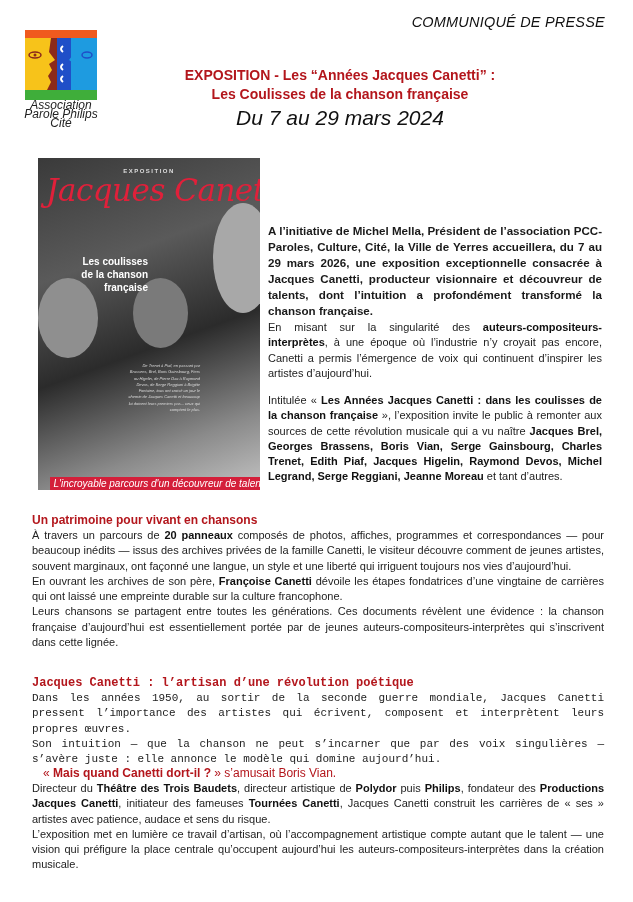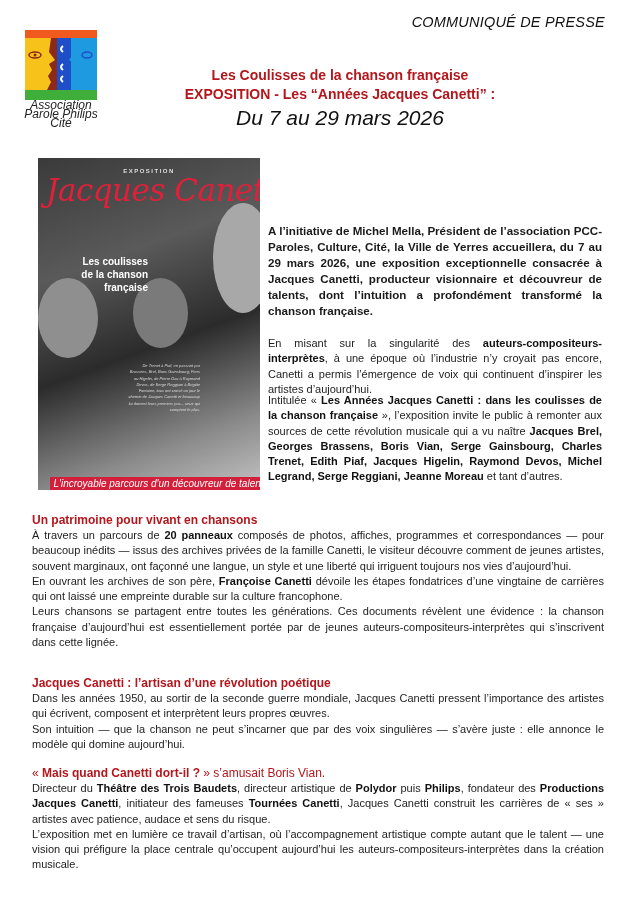--- a/index.html
+++ b/index.html
@@ -14,25 +14,25 @@
   .poster { left: 38px; top: 158px; width: 222px; height: 340px; background: linear-gradient(160deg, #3a3a3a 0%, #5a5a5a 30%, #2b2b2b 55%, #8a8a8a 80%, #c9c9c9 100%); overflow: hidden; }
   .poster .expo { position: absolute; left: 0; width: 100%; top: 10px; text-align: center; font-size: 6px; letter-spacing: 1.5px; color: #ddd; font-weight: bold; }
   .poster .name { position: absolute; left: 8px; top: 14px; font-family: "DejaVu Serif", serif; font-style: italic; font-size: 31px; color: #e0203a; letter-spacing: -0.5px; white-space: nowrap; }
   .poster .sub { position: absolute; left: 30px; top: 58px; width: 80px; text-align: right; color: #fff; font-weight: bold; font-size: 10px; line-height: 13px; margin-top: 39px; }
   .poster .face { position: absolute; border-radius: 50%; background: #b5b5b5; }
   .poster .quote { position: absolute; left: 90px; top: 205px; width: 72px; text-align: right; color: #ddd; font-size: 4px; line-height: 6.3px; font-style: italic; }
   .poster .banner { position: absolute; left: 12px; bottom: 8px; width: 100%; height: 13px; background: #d41f3a; color: #fff; font-style: italic; font-size: 10px; line-height: 13px; text-align: center; white-space: nowrap; }
   .poster .white-bottom { position: absolute; left:0; bottom:0; width:100%; height:8px; background:#fff; }
   .intro { left: 268px; top: 223px; width: 334px; font-weight: bold; font-size: 11.6px; line-height: 16px; text-align: justify; color: #1a1a1a; }
   .para { font-size: 11px; line-height: 15.3px; text-align: justify; color: #222; }
-  .p2 { left: 268px; top: 336px; width: 334px; }
+  .p2 { left: 268px; top: 320px; width: 334px; }
   .p3 { left: 268px; top: 393px; width: 334px; }
   .section { left: 32px; width: 572px; }
   .s1 { top: 512px; }
-  .s2 { top: 675px; }
+  .s2 { top: 675px; font-family: Liberation Mono, monospace; }
   .s3 { top: 765px; }
   .sec-title { color: #b3161c; font-weight: bold; font-size: 12px; line-height: 16px; }
   .red { color: #b3161c; }
   b { font-weight: bold; color: #111; }
 </style>
 </head>
 <body>
 
 <div class="abs header-label">COMMUNIQUÉ DE PRESSE</div>
 
@@ -53,24 +53,24 @@
     <path d="M38 46 q-4 3 0 6" stroke="#fff" stroke-width="2" fill="none"></path>
     <rect x="0" y="60" width="72" height="10" fill="#3fae3a"></rect>
   </svg>
 </div>
 <div class="abs logo-caption">
   <div>Association</div>
   <div>Parole Philips Cité</div>
 </div>
 
 <div class="abs title">
+  <div>EXPOSITION - Les “Années Jacques Canetti” :</div>
   <div>Les Coulisses de la chanson française</div>
-  <div>EXPOSITION - Les “Années Jacques Canetti” :</div>
 </div>
-<div class="abs dates">Du 7 au 29 mars 2026</div>
+<div class="abs dates">Du 7 au 29 mars 2024</div>
 
 <div class="abs poster">
   <div class="face" style="left:0px;top:120px;width:60px;height:80px;background:#8f8f8f;"></div>
   <div class="face" style="left:95px;top:120px;width:55px;height:70px;background:#7a7a7a;"></div>
   <div class="face" style="left:175px;top:45px;width:60px;height:110px;background:#a8a8a8;"></div>
   <div class="expo">EXPOSITION</div>
   <div class="name">Jacques Canetti</div>
   <div class="sub">
     <div>Les coulisses</div>
     <div>de la chanson</div>
@@ -94,16 +94,16 @@
   <div class="para">Leurs chansons se partagent entre toutes les générations. Ces documents révèlent une évidence : la chanson française d’aujourd’hui est essentiellement portée par de jeunes auteurs-compositeurs-interprètes qui s’inscrivent dans cette lignée.</div>
 </div>
 
 <div class="abs section s2">
   <div class="sec-title">Jacques Canetti : l’artisan d’une révolution poétique</div>
   <div class="para">Dans les années 1950, au sortir de la seconde guerre mondiale, Jacques Canetti pressent l’importance des artistes qui écrivent, composent et interprètent leurs propres œuvres.</div>
   <div class="para">Son intuition — que la chanson ne peut s’incarner que par des voix singulières — s’avère juste : elle annonce le modèle qui domine aujourd’hui.</div>
 </div>
 
 <div class="abs section s3">
-  <div class="red" style="font-size:12px;line-height:16px;"><span>« </span><b class="red" style="color:#b3161c">Mais quand Canetti dort-il ?</b><span> » s’amusait Boris Vian.</span></div>
+  <div class="red" style="font-size:12px;line-height:16px;margin-left:11px;"><span>« </span><b class="red" style="color:#b3161c">Mais quand Canetti dort-il ?</b><span> » s’amusait Boris Vian.</span></div>
   <div class="para"><span>Directeur du </span><b>Théâtre des Trois Baudets</b><span>, directeur artistique de </span><b>Polydor</b><span> puis </span><b>Philips</b><span>, fondateur des </span><b>Productions Jacques Canetti</b><span>, initiateur des fameuses </span><b>Tournées Canetti</b><span>, Jacques Canetti construit les carrières de « ses » artistes avec patience, audace et sens du risque.</span></div>
   <div class="para">L’exposition met en lumière ce travail d’artisan, où l’accompagnement artistique compte autant que le talent — une vision qui préfigure la place centrale qu’occupent aujourd’hui les auteurs-compositeurs-interprètes dans la création musicale.</div>
 </div>
 
 </body></html>

